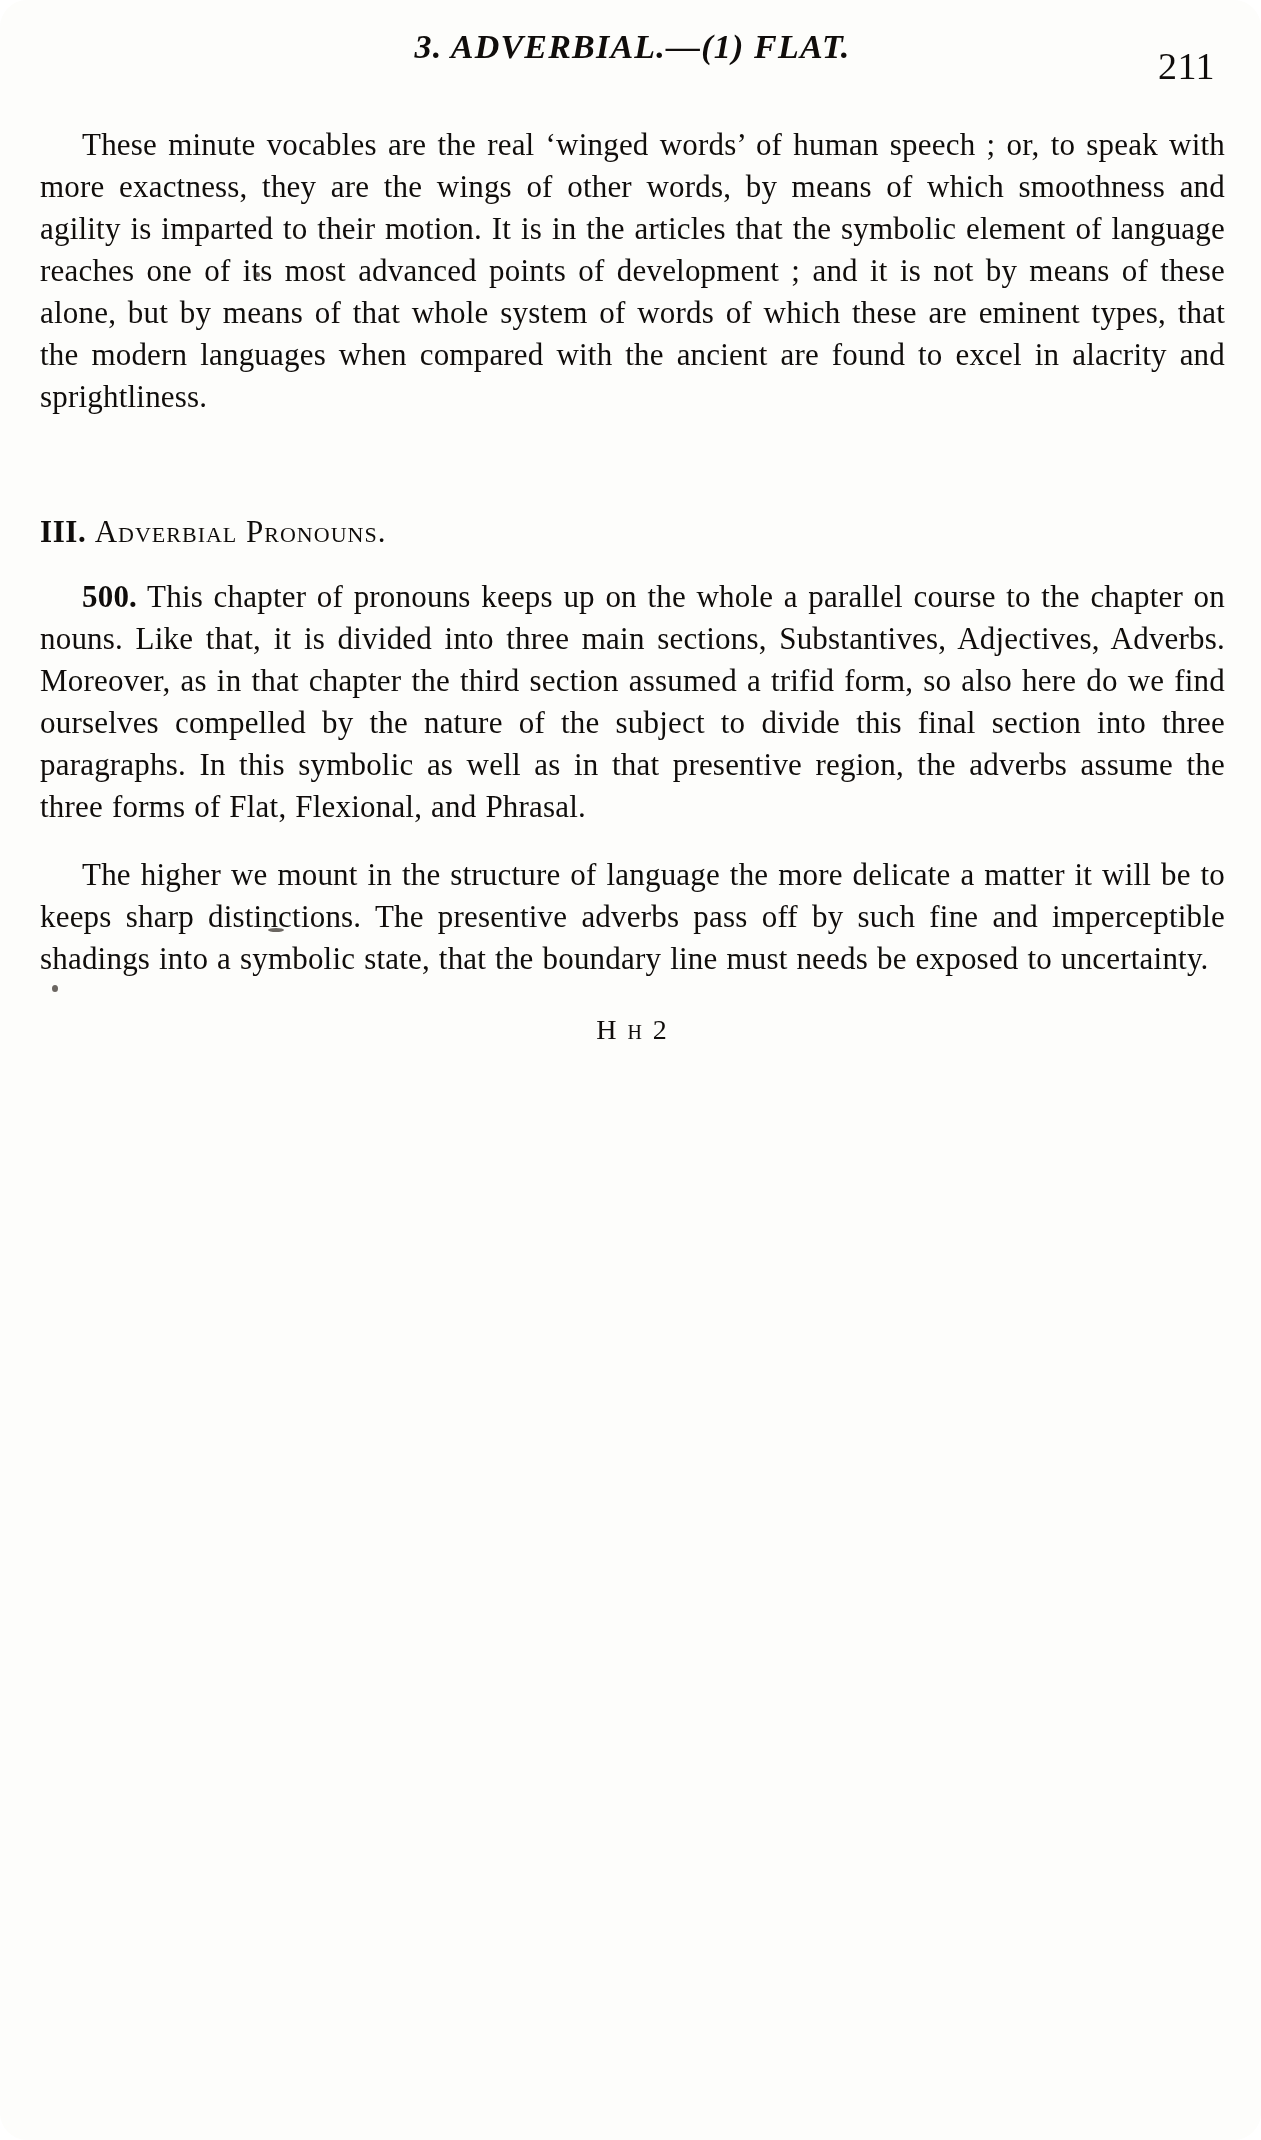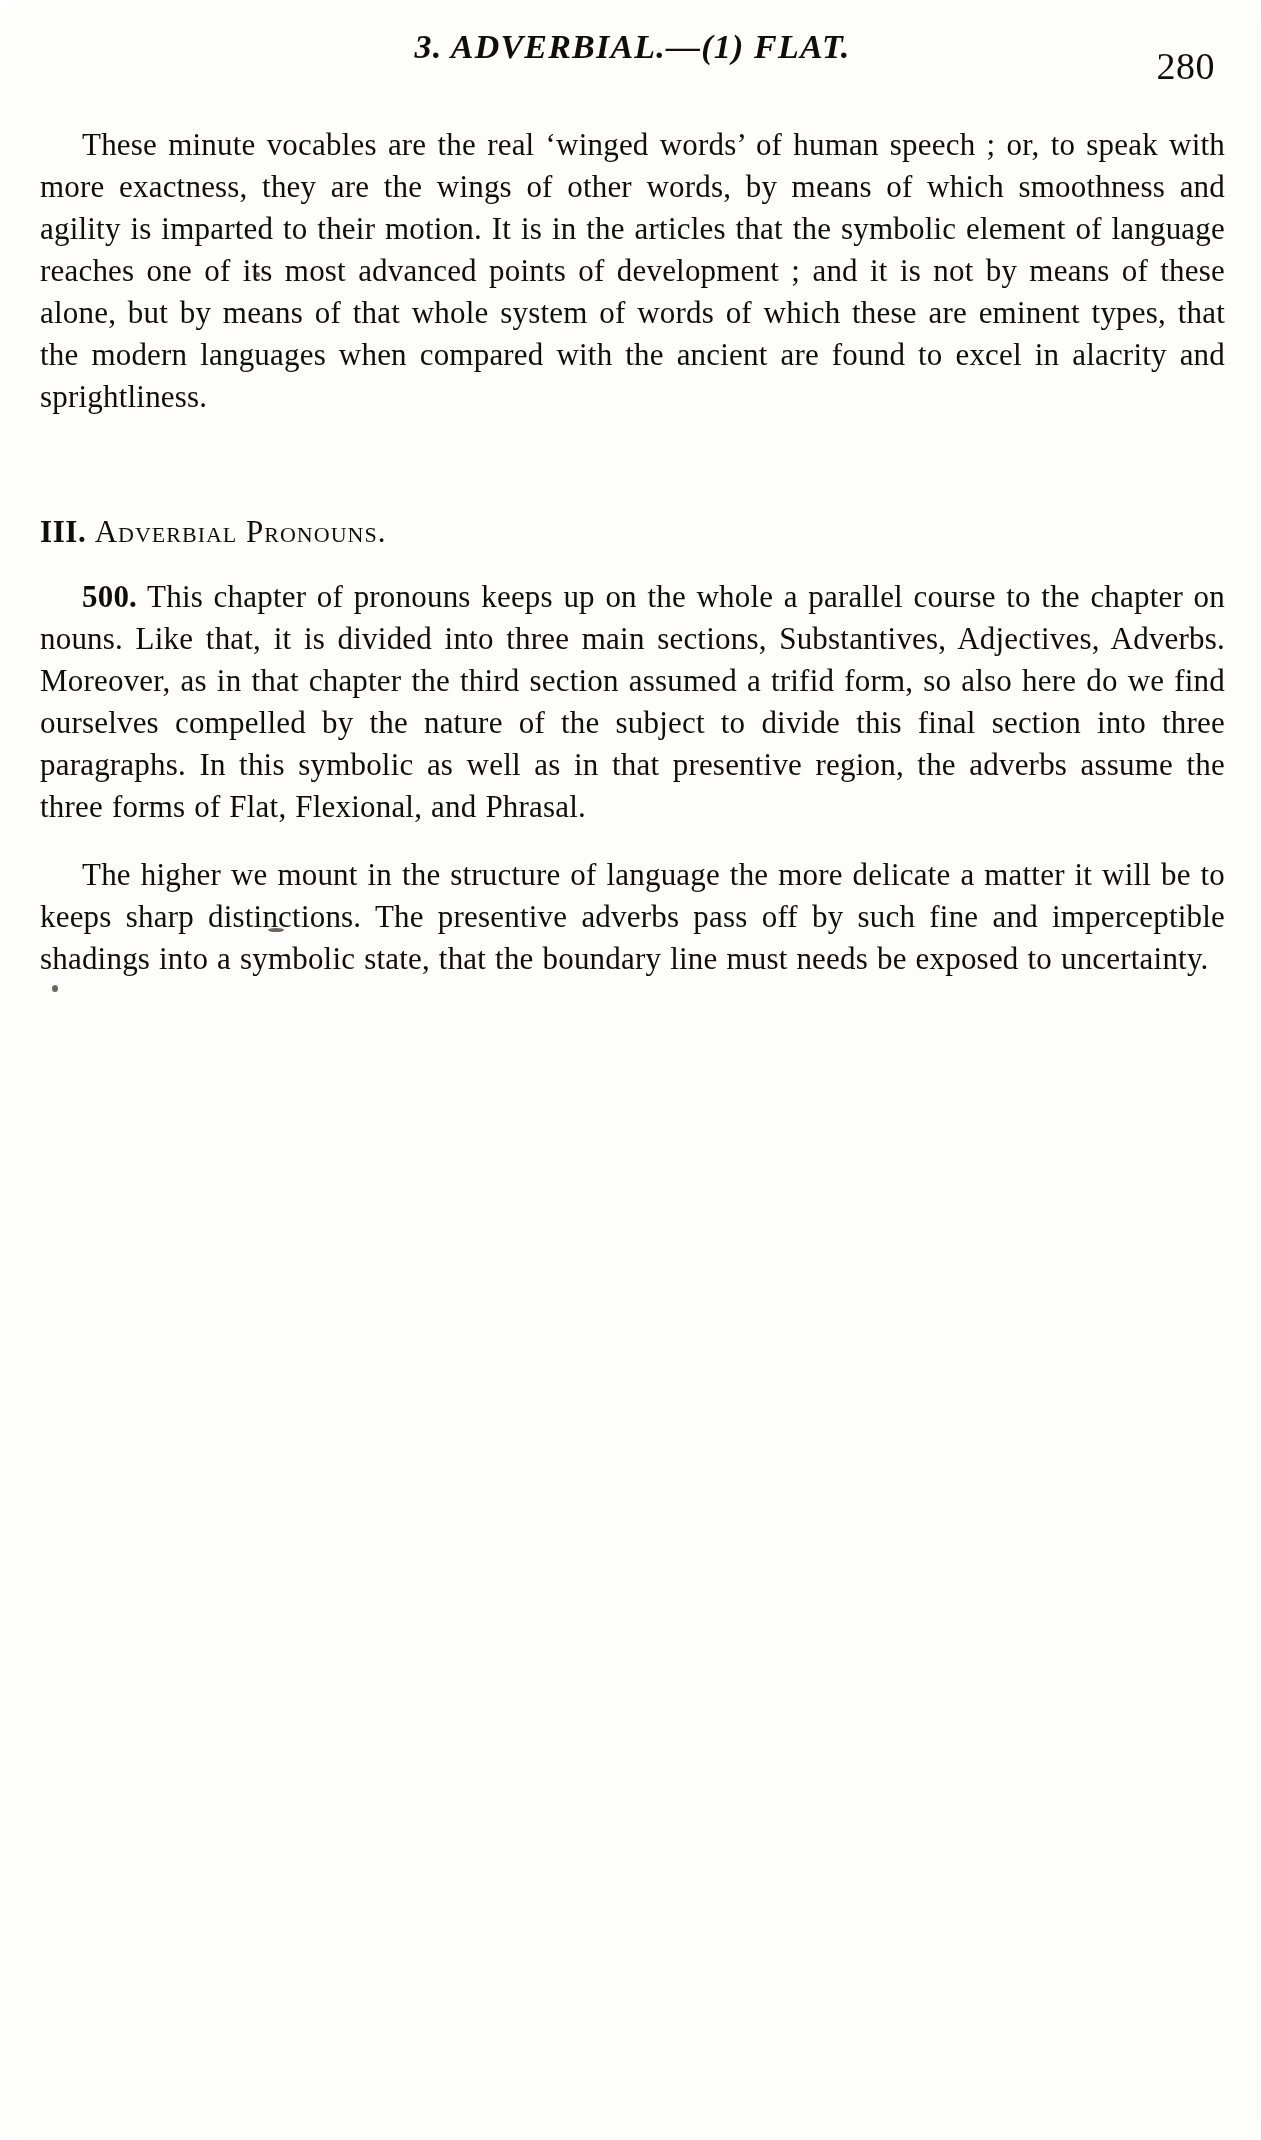--- a/index.html
+++ b/index.html
@@ -129,35 +129,36 @@
   }
 </style>
 </head>
 <body>
 
 <div class="page">
   <div class="content">
 
     <div class="running-head">
       <span class="rh-title">3. ADVERBIAL.—(1) FLAT.</span>
-      <span class="rh-num">280</span>
+      <span class="rh-num">211</span>
     </div>
 
 
     <p class="body indent">These minute vocables are the real ‘winged words’ of human speech ; or, to speak with more exactness, they are the wings of other words, by means of which smoothness and agility is imparted to their motion.   It is in the articles that the symbolic element of language reaches one of its most advanced points of development ; and it is not by means of these alone, but by means of that whole system of words of which these are eminent types, that the modern languages when compared with the ancient are found to excel in alacrity and sprightliness.</p>
 
     <h2 class="sect-head">
       <span class="roman">III.</span>
       <span class="sc">Adverbial Pronouns.</span>
     </h2>
 
     <p class="body indent"><span class="sec-num">500.</span> <span>This chapter of pronouns keeps up on the whole a parallel course to the chapter on nouns.   Like that, it is divided into three main sections, Substantives, Adjectives, Adverbs.   Moreover, as in that chapter the third section assumed a trifid form, so also here do we find ourselves compelled by the nature of the subject to divide this final section into three paragraphs.   In this symbolic as well as in that presentive region, the adverbs assume the three forms of Flat, Flexional, and Phrasal.</span></p>
 
 
     <p class="body indent">The higher we mount in the structure of language the more delicate a matter it will be to keeps sharp distinctions. The presentive adverbs pass off by such fine and imperceptible shadings into a symbolic state, that the boundary line must needs be exposed to uncertainty.</p>
 
+    <div class="signature"><span class="sc">H h 2</span></div>
 
   </div>
 
   <div class="speck" style="left:255px;top:272px;width:5px;height:5px;"></div>
   <div class="speck" style="left:52px;top:985px;width:6px;height:7px;"></div>
   <div class="speck" style="left:268px;top:928px;width:16px;height:4px;"></div>
 </div>
 
 </body></html>

